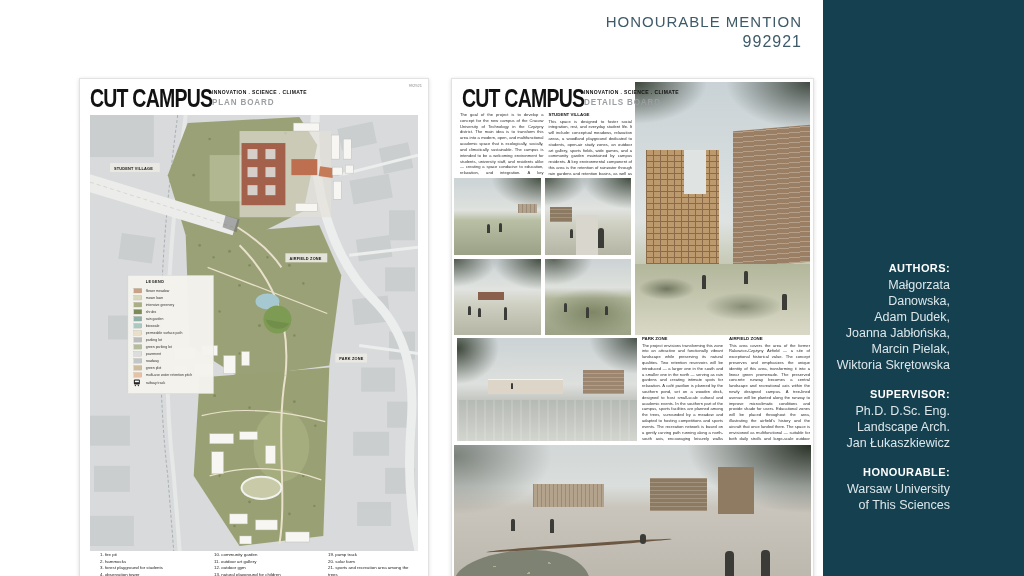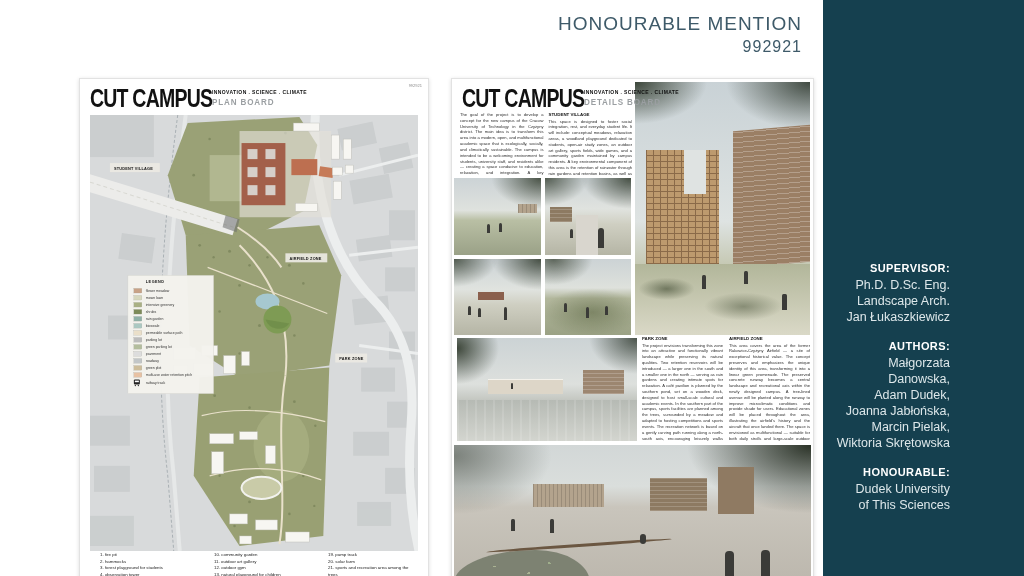--- a/index.html
+++ b/index.html
@@ -1,21 +1,21 @@
 <!DOCTYPE html>
 <html><head>
 <meta charset="utf-8">
 <style>
   html,body{margin:0;padding:0;background:#ffffff;}
   .slide{position:relative;width:1024px;height:576px;background:#ffffff;overflow:hidden;
          font-family:"Liberation Sans",sans-serif;}
 
   
   .award{position:absolute;top:13px;right:222px;text-align:right;color:#3e5a69;}
-  .award-title{font-size:19px;letter-spacing:1px;}
+  .award-title{font-size:15px;letter-spacing:1px;}
   .award-number{font-size:16px;letter-spacing:1px;margin-top:3px;}
 
   
   .sidebar{position:absolute;top:0;right:0;width:201px;height:576px;background:#15404f;}
   .sidebar-content{position:absolute;top:262px;left:8px;right:74px;text-align:right;color:#dde7ea;}
   .sb-label{font-size:11px;font-weight:bold;color:#ffffff;letter-spacing:.4px;margin-bottom:3px;}
   .sb-line{font-size:12.5px;line-height:16px;}
   .sb-group{margin-bottom:15px;}
 
   
@@ -119,41 +119,41 @@
 <div class="slide" data-interactable="false">
 
   <div class="award" data-interactable="false">
     <div class="award-title" data-interactable="false">HONOURABLE MENTION</div>
     <div class="award-number" data-interactable="false">992921</div>
   </div>
 
   <div class="sidebar" data-interactable="false">
     <div class="sidebar-content" data-interactable="false">
       <div class="sb-group" data-interactable="false">
-        <div class="sb-label" data-interactable="false">SUPERVISOR:</div>
-        <div data-interactable="false">
-            <div data-interactable="false" class="sb-line">Ph.D. D.Sc. Eng.</div>
-            <div data-interactable="false" class="sb-line">Landscape Arch.</div>
-            <div data-interactable="false" class="sb-line">Jan Łukaszkiewicz</div>
-          </div>
-      </div>
-      <div class="sb-group" data-interactable="false">
         <div class="sb-label" data-interactable="false">AUTHORS:</div>
         <div data-interactable="false">
             <div data-interactable="false" class="sb-line">Małgorzata Danowska,</div>
             <div data-interactable="false" class="sb-line">Adam Dudek,</div>
             <div data-interactable="false" class="sb-line">Joanna Jabłońska,</div>
             <div data-interactable="false" class="sb-line">Marcin Pielak,</div>
             <div data-interactable="false" class="sb-line">Wiktoria Skrętowska</div>
           </div>
       </div>
       <div class="sb-group" data-interactable="false">
+        <div class="sb-label" data-interactable="false">SUPERVISOR:</div>
+        <div data-interactable="false">
+            <div data-interactable="false" class="sb-line">Ph.D. D.Sc. Eng.</div>
+            <div data-interactable="false" class="sb-line">Landscape Arch.</div>
+            <div data-interactable="false" class="sb-line">Jan Łukaszkiewicz</div>
+          </div>
+      </div>
+      <div class="sb-group" data-interactable="false">
         <div class="sb-label" data-interactable="false">HONOURABLE:</div>
         <div data-interactable="false">
-            <div data-interactable="false" class="sb-line">Dudek University</div>
+            <div data-interactable="false" class="sb-line">Warsaw University</div>
             <div data-interactable="false" class="sb-line">of This Sciences</div>
           </div>
       </div>
     </div>
   </div>
 
   <div class="poster poster-plan" data-interactable="false">
     <div class="poster-header" data-interactable="false">
       <div class="board-title" data-interactable="false">CUT CAMPUS</div>
       <div class="board-title-side" data-interactable="false">

